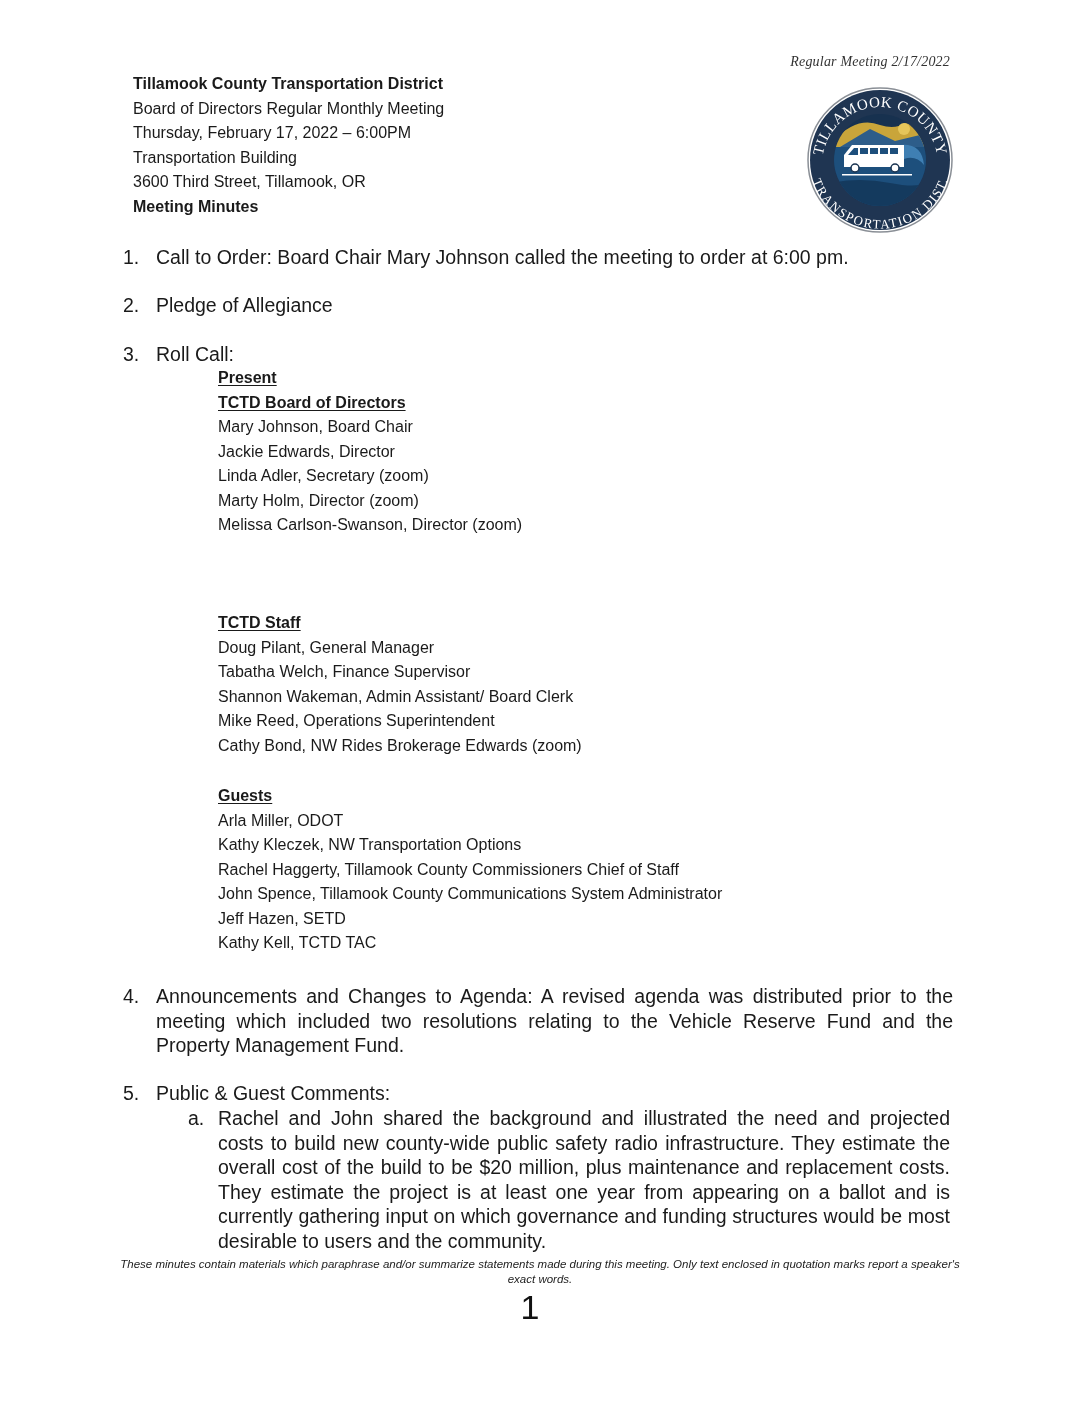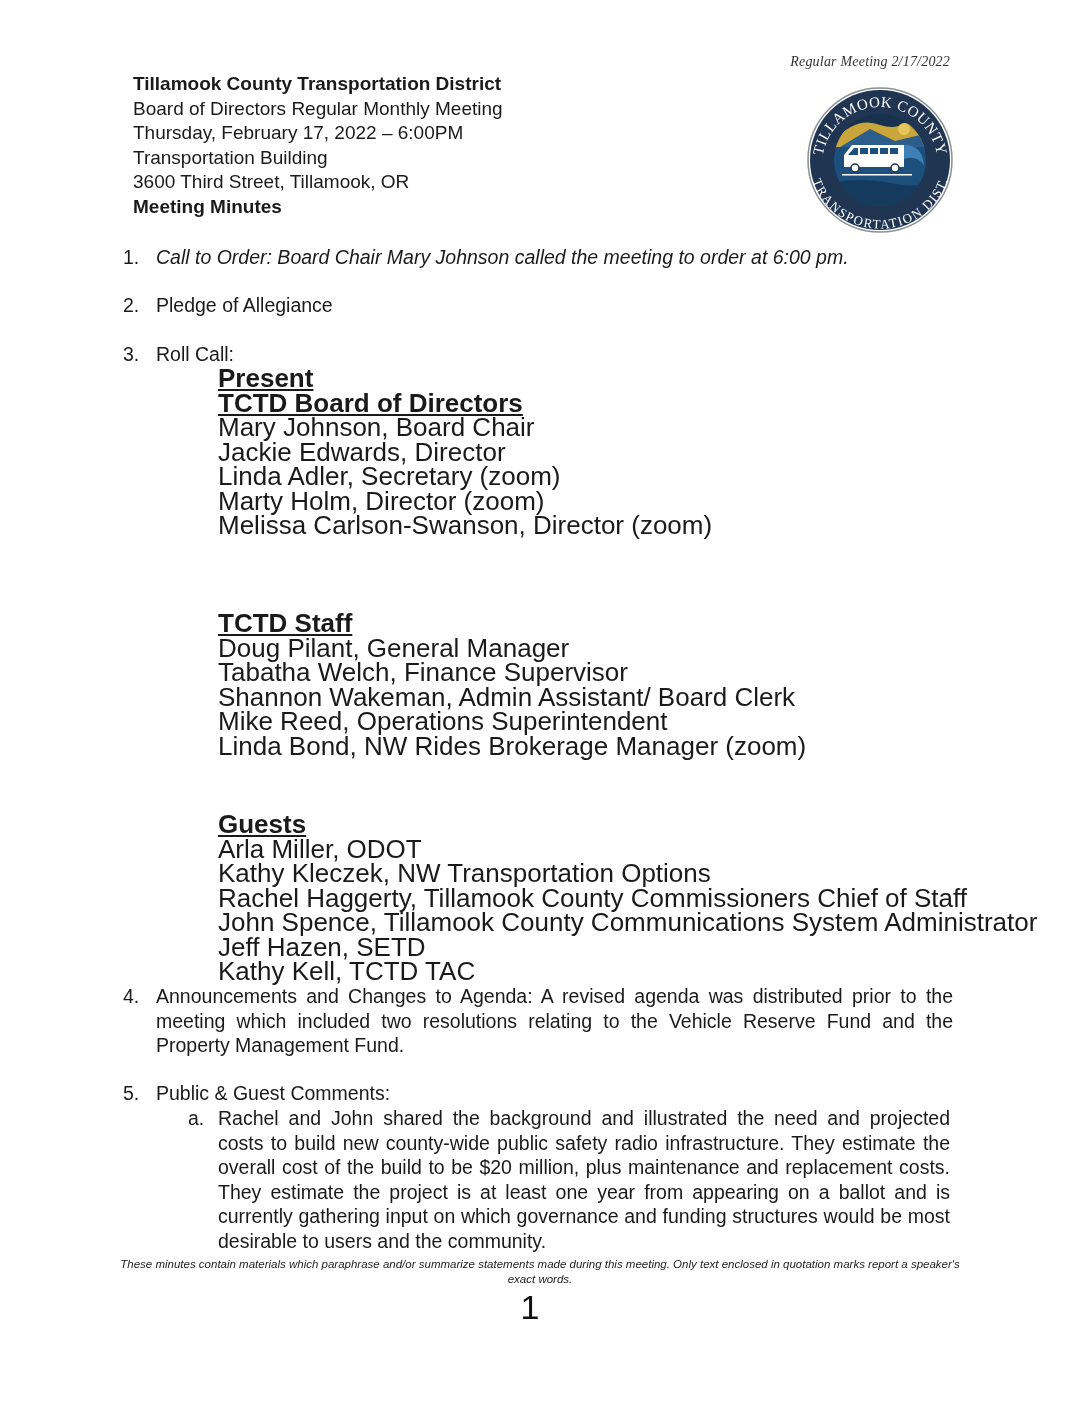--- a/index.html
+++ b/index.html
@@ -3,34 +3,34 @@
 <meta charset="utf-8">
 <style>
   html, body { margin: 0; padding: 0; background: #ffffff; }
   body { width: 1088px; height: 1408px; position: relative; overflow: hidden; color: #1a1a1a;
          font-family: "Liberation Sans", sans-serif; }
   .page { position: absolute; left: 0; top: 0; width: 1088px; height: 1408px; }
 
   .running-head { position: absolute; top: 54px; right: 138px; font-family: "Liberation Serif", serif;
                   font-style: italic; font-size: 14px; color: #333; letter-spacing: 0.2px; }
 
-  .header { position: absolute; left: 133px; top: 72px; font-size: 19px; line-height: 24.5px; }
+  .header { position: absolute; left: 133px; top: 72px; font-size: 16px; line-height: 24.5px; }
   .header .bold { font-weight: bold; }
 
   .logo { position: absolute; left: 800px; top: 85px; width: 160px; height: 150px; }
 
   .body-text { font-size: 19.5px; line-height: 24.5px; }
 
   .item { position: absolute; left: 123px; width: 830px; }
   .item .num { position: absolute; left: 0; top: 0; }
   .item .txt { position: absolute; left: 33px; right: 0; top: 0; }
 
   .justify { text-align: justify; text-align-last: left; }
 
-  .roll { position: absolute; left: 218px; font-size: 26px; line-height: 24.5px; }
+  .roll { position: absolute; left: 218px; font-size: 16px; line-height: 24.5px; }
   .roll .hd { font-weight: bold; text-decoration: underline; text-underline-offset: 2px; }
   .roll .ln { white-space: nowrap; }
 
   .sub { position: absolute; left: 188px; width: 762px; }
   .sub .num { position: absolute; left: 0; top: 0; }
   .sub .txt { position: absolute; left: 30px; right: 0; top: 0; }
 
   .footer-note { position: absolute; left: 110px; width: 860px; top: 1257px; text-align: center;
                  font-family: Liberation Sans, sans-serif; font-style: italic; font-size: 11.5px;
                  line-height: 15px; color: #222; }
@@ -86,21 +86,21 @@
     <text font-family="Liberation Serif, serif" font-size="15" fill="#ffffff" letter-spacing="0.5">
       <textPath href="#arcTop" startOffset="50%" text-anchor="middle">TILLAMOOK COUNTY</textPath>
     </text>
     <text font-family="Liberation Serif, serif" font-size="13" fill="#ffffff" letter-spacing="0.3">
       <textPath href="#arcBot" startOffset="50%" text-anchor="middle" dominant-baseline="hanging">TRANSPORTATION DIST.</textPath>
     </text>
   </svg>
 
   <div class="item body-text" style="top:245px;">
     <span class="num">1.</span>
-    <span class="txt" style="white-space:nowrap;font-style:italic;">Call to Order: Board Chair Mary Johnson called the meeting to order at 6:00 pm.</span>
+    <span class="txt" style="white-space:nowrap;">Call to Order: Board Chair Mary Johnson called the meeting to order at 6:00 pm.</span>
   </div>
   <div class="item body-text" style="top:293px;">
     <span class="num">2.</span>
     <span class="txt">Pledge of Allegiance</span>
   </div>
   <div class="item body-text" style="top:342px;">
     <span class="num">3.</span>
     <span class="txt">Roll Call:</span>
   </div>
 
@@ -113,24 +113,24 @@
     <div class="ln">Marty Holm, Director (zoom)</div>
     <div class="ln">Melissa Carlson-Swanson, Director (zoom)</div>
   </div>
 
   <div class="roll" style="top:611px;">
     <div class="hd">TCTD Staff</div>
     <div class="ln">Doug Pilant, General Manager</div>
     <div class="ln">Tabatha Welch, Finance Supervisor</div>
     <div class="ln">Shannon Wakeman, Admin Assistant/ Board Clerk</div>
     <div class="ln">Mike Reed, Operations Superintendent</div>
-    <div class="ln">Linda Bond, NW Rides Brokerage Manager (zoom)</div>
+    <div class="ln">Cathy Bond, NW Rides Brokerage Edwards (zoom)</div>
   </div>
 
-  <div class="roll" style="top:812px;">
+  <div class="roll" style="top:784px;">
     <div class="hd">Guests</div>
     <div class="ln">Arla Miller, ODOT</div>
     <div class="ln">Kathy Kleczek, NW Transportation Options</div>
     <div class="ln">Rachel Haggerty, Tillamook County Commissioners Chief of Staff</div>
     <div class="ln">John Spence, Tillamook County Communications System Administrator</div>
     <div class="ln">Jeff Hazen, SETD</div>
     <div class="ln">Kathy Kell, TCTD TAC</div>
   </div>
 
   <div class="item body-text" style="top:984px;">

